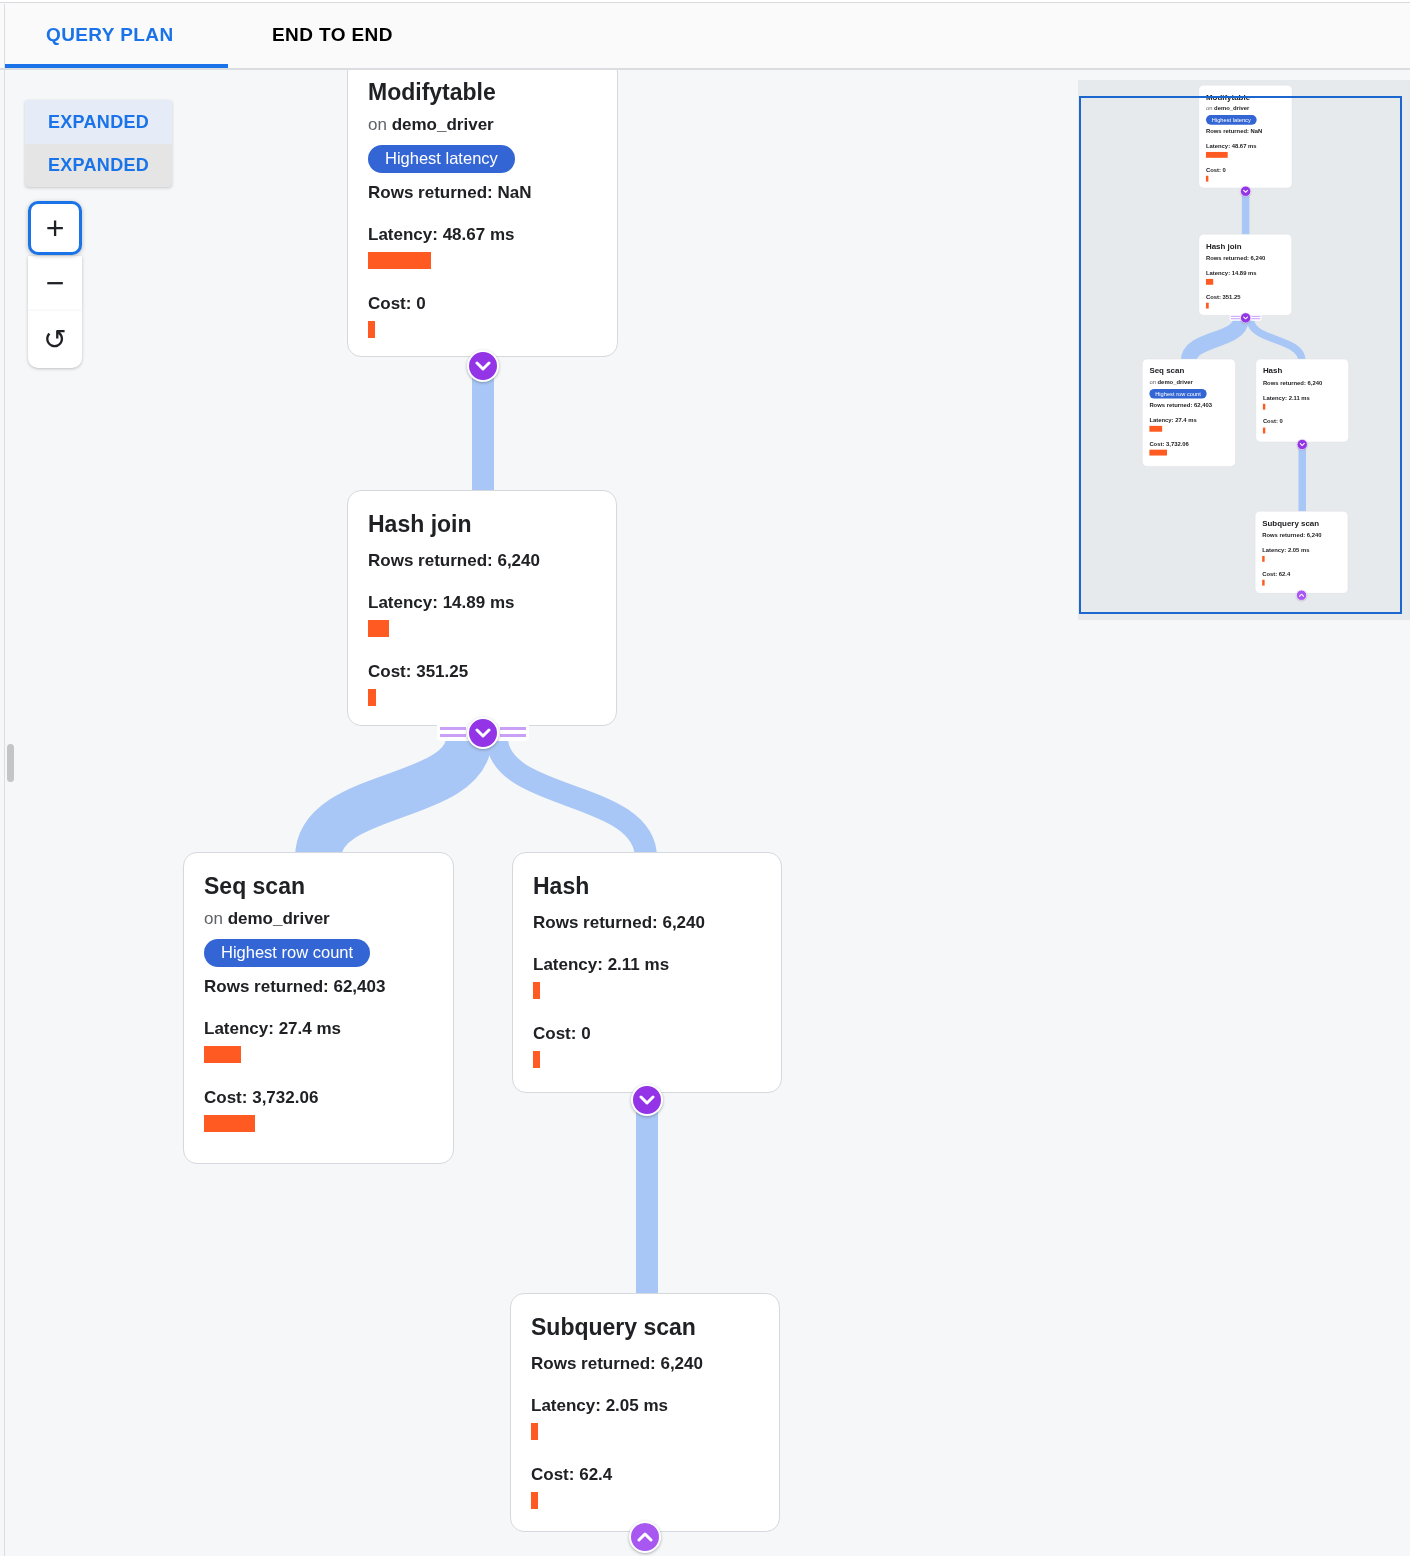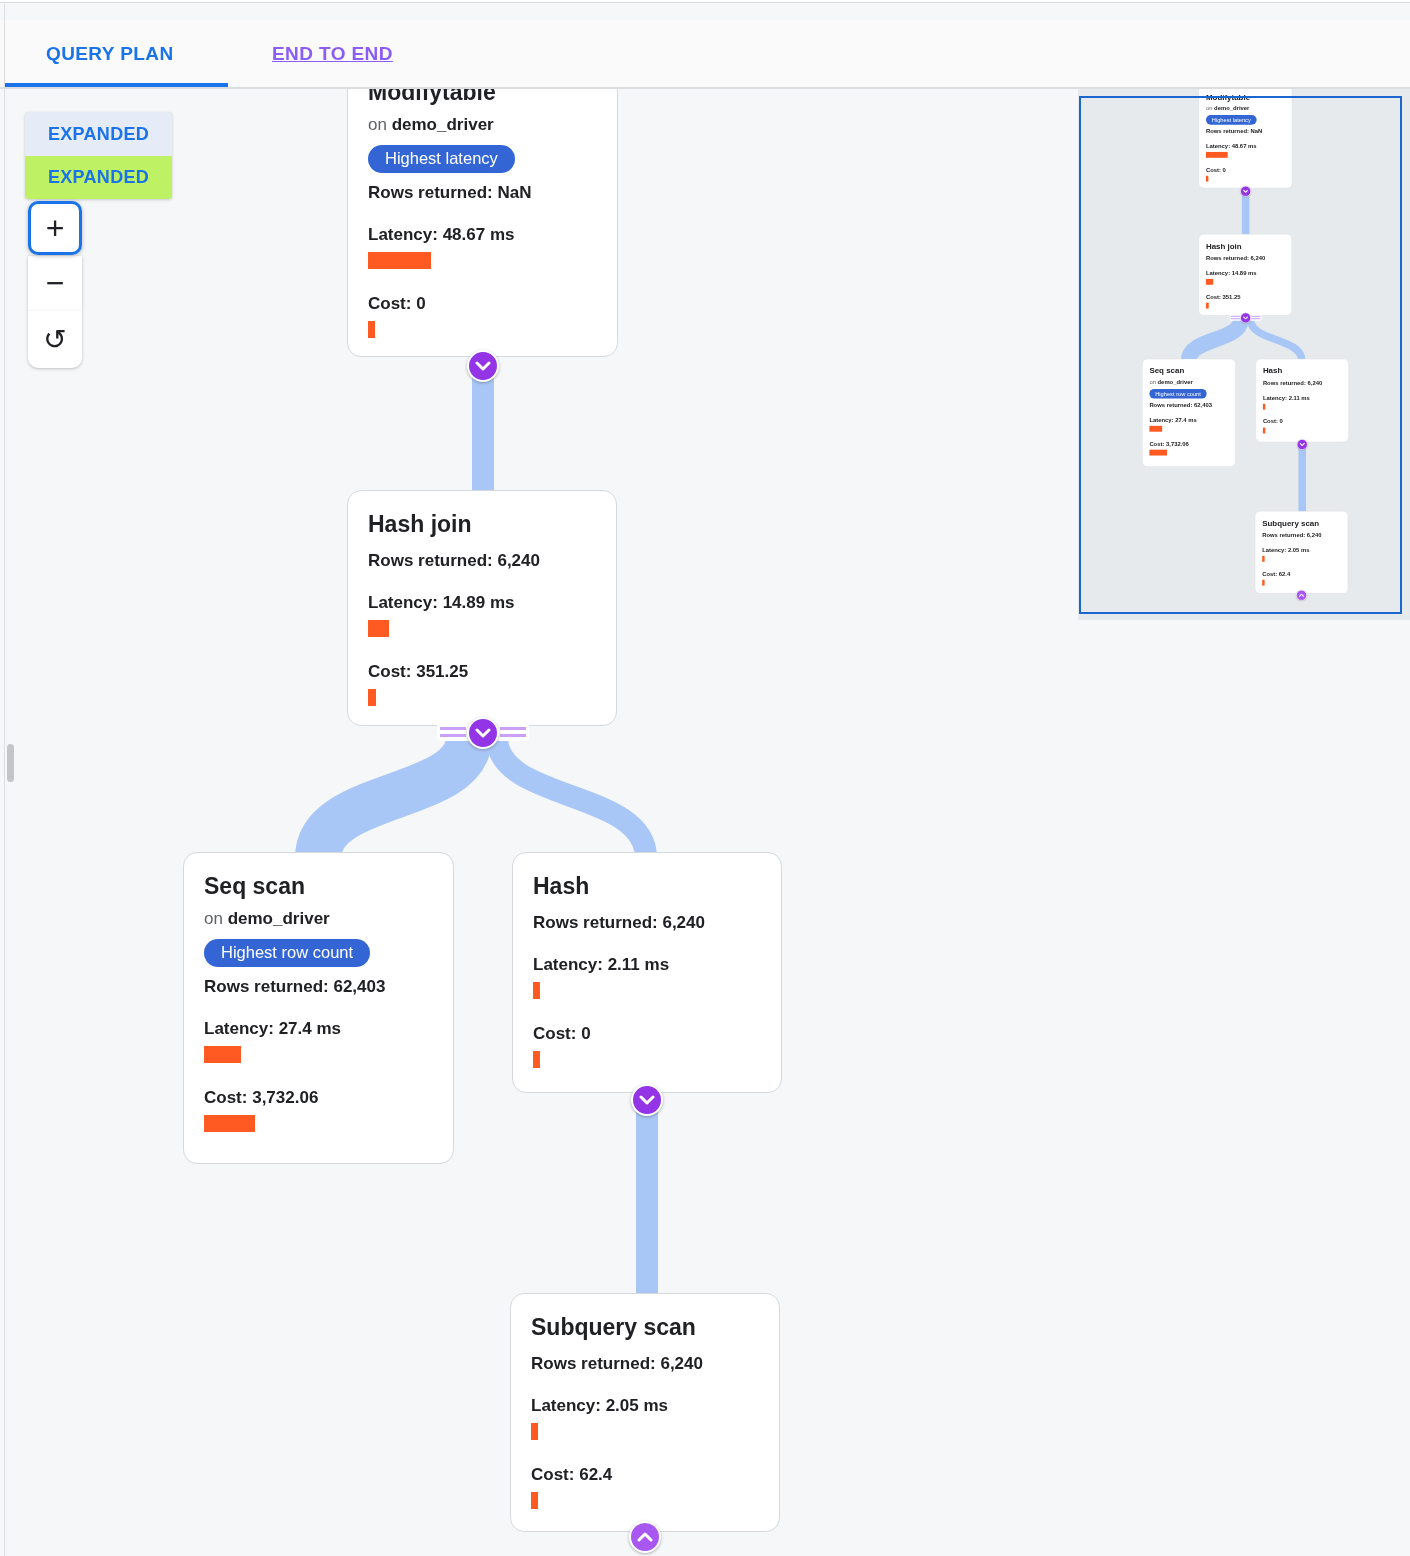--- a/index.html
+++ b/index.html
@@ -1,29 +1,29 @@
 <!DOCTYPE html>
 <html><head>
 <meta charset="utf-8">
 <style>
   * { margin:0; padding:0; box-sizing:border-box; }
   html,body { width:1410px; height:1556px; overflow:hidden;
     font-family:"Liberation Sans", sans-serif; background:#f5f7f8; color:#202124; }
 
   
   .top-strip { position:absolute; left:0; top:0; width:1410px; height:3px; background:#ffffff; border-bottom:1px solid #d9dadd; z-index:12; }
-  .tabbar { position:absolute; left:0; top:20px; width:1410px; height:69px; background:#fafafa; border-bottom:2px solid #dcdde0; z-index:11; }
+  .tabbar { position:absolute; left:0; top:1px; width:1410px; height:69px; background:#fafafa; border-bottom:2px solid #dcdde0; z-index:11; }
   .tab { position:absolute; top:0; height:67px; display:flex; align-items:center; font-size:19px; font-weight:700; letter-spacing:.4px; cursor:pointer; }
   .tab-active { left:46px; color:#1a73e8; }
-  .tab-inactive { left:272px; color:#8b5cf6;text-decoration:underline; }
+  .tab-inactive { left:272px; color:#000000; }
   .tab-underline { position:absolute; left:4px; top:63px; width:224px; height:4px; background:#1a73e8; }
   .left-hairline { position:absolute; left:4px; top:4px; width:1px; height:1552px; background:#dcdde0; z-index:13; }
 
   
-  .view-toggle { position:absolute; left:25px; top:112px; width:147px; height:87px; background:#bef264; border-radius:4px; box-shadow:0 1px 3px rgba(60,64,67,.25); z-index:10; overflow:hidden; }
+  .view-toggle { position:absolute; left:25px; top:100px; width:147px; height:87px; background:#e5e5e5; border-radius:4px; box-shadow:0 1px 3px rgba(60,64,67,.25); z-index:10; overflow:hidden; }
   .view-toggle .opt { height:43px; display:flex; align-items:center; justify-content:center; color:#1a73e8; font-size:18px; font-weight:700; letter-spacing:.3px; cursor:pointer; }
   .view-toggle .opt.selected { background:#e6ebf8; height:44px; }
 
   .zoom-btn { position:absolute; left:28px; width:54px; background:#ffffff; display:flex; align-items:center; justify-content:center; cursor:pointer; z-index:10; color:#202124; }
   .zoom-in  { top:201px; height:54px; border:3px solid #1a73e8; border-radius:10px; box-shadow:0 1px 4px rgba(60,64,67,.35); font-size:32px; font-weight:400; z-index:11; }
   .zoom-out { top:256px; height:55px; box-shadow:0 1px 3px rgba(60,64,67,.3); font-size:32px; }
   .zoom-reset { top:311px; height:57px; border-radius:0 0 10px 10px; box-shadow:0 1px 3px rgba(60,64,67,.3); font-size:28px; }
 
   .scroll-thumb { position:absolute; left:7px; top:744px; width:7px; height:38px; border-radius:4px; background:#c3c6c9; z-index:10; }
 

